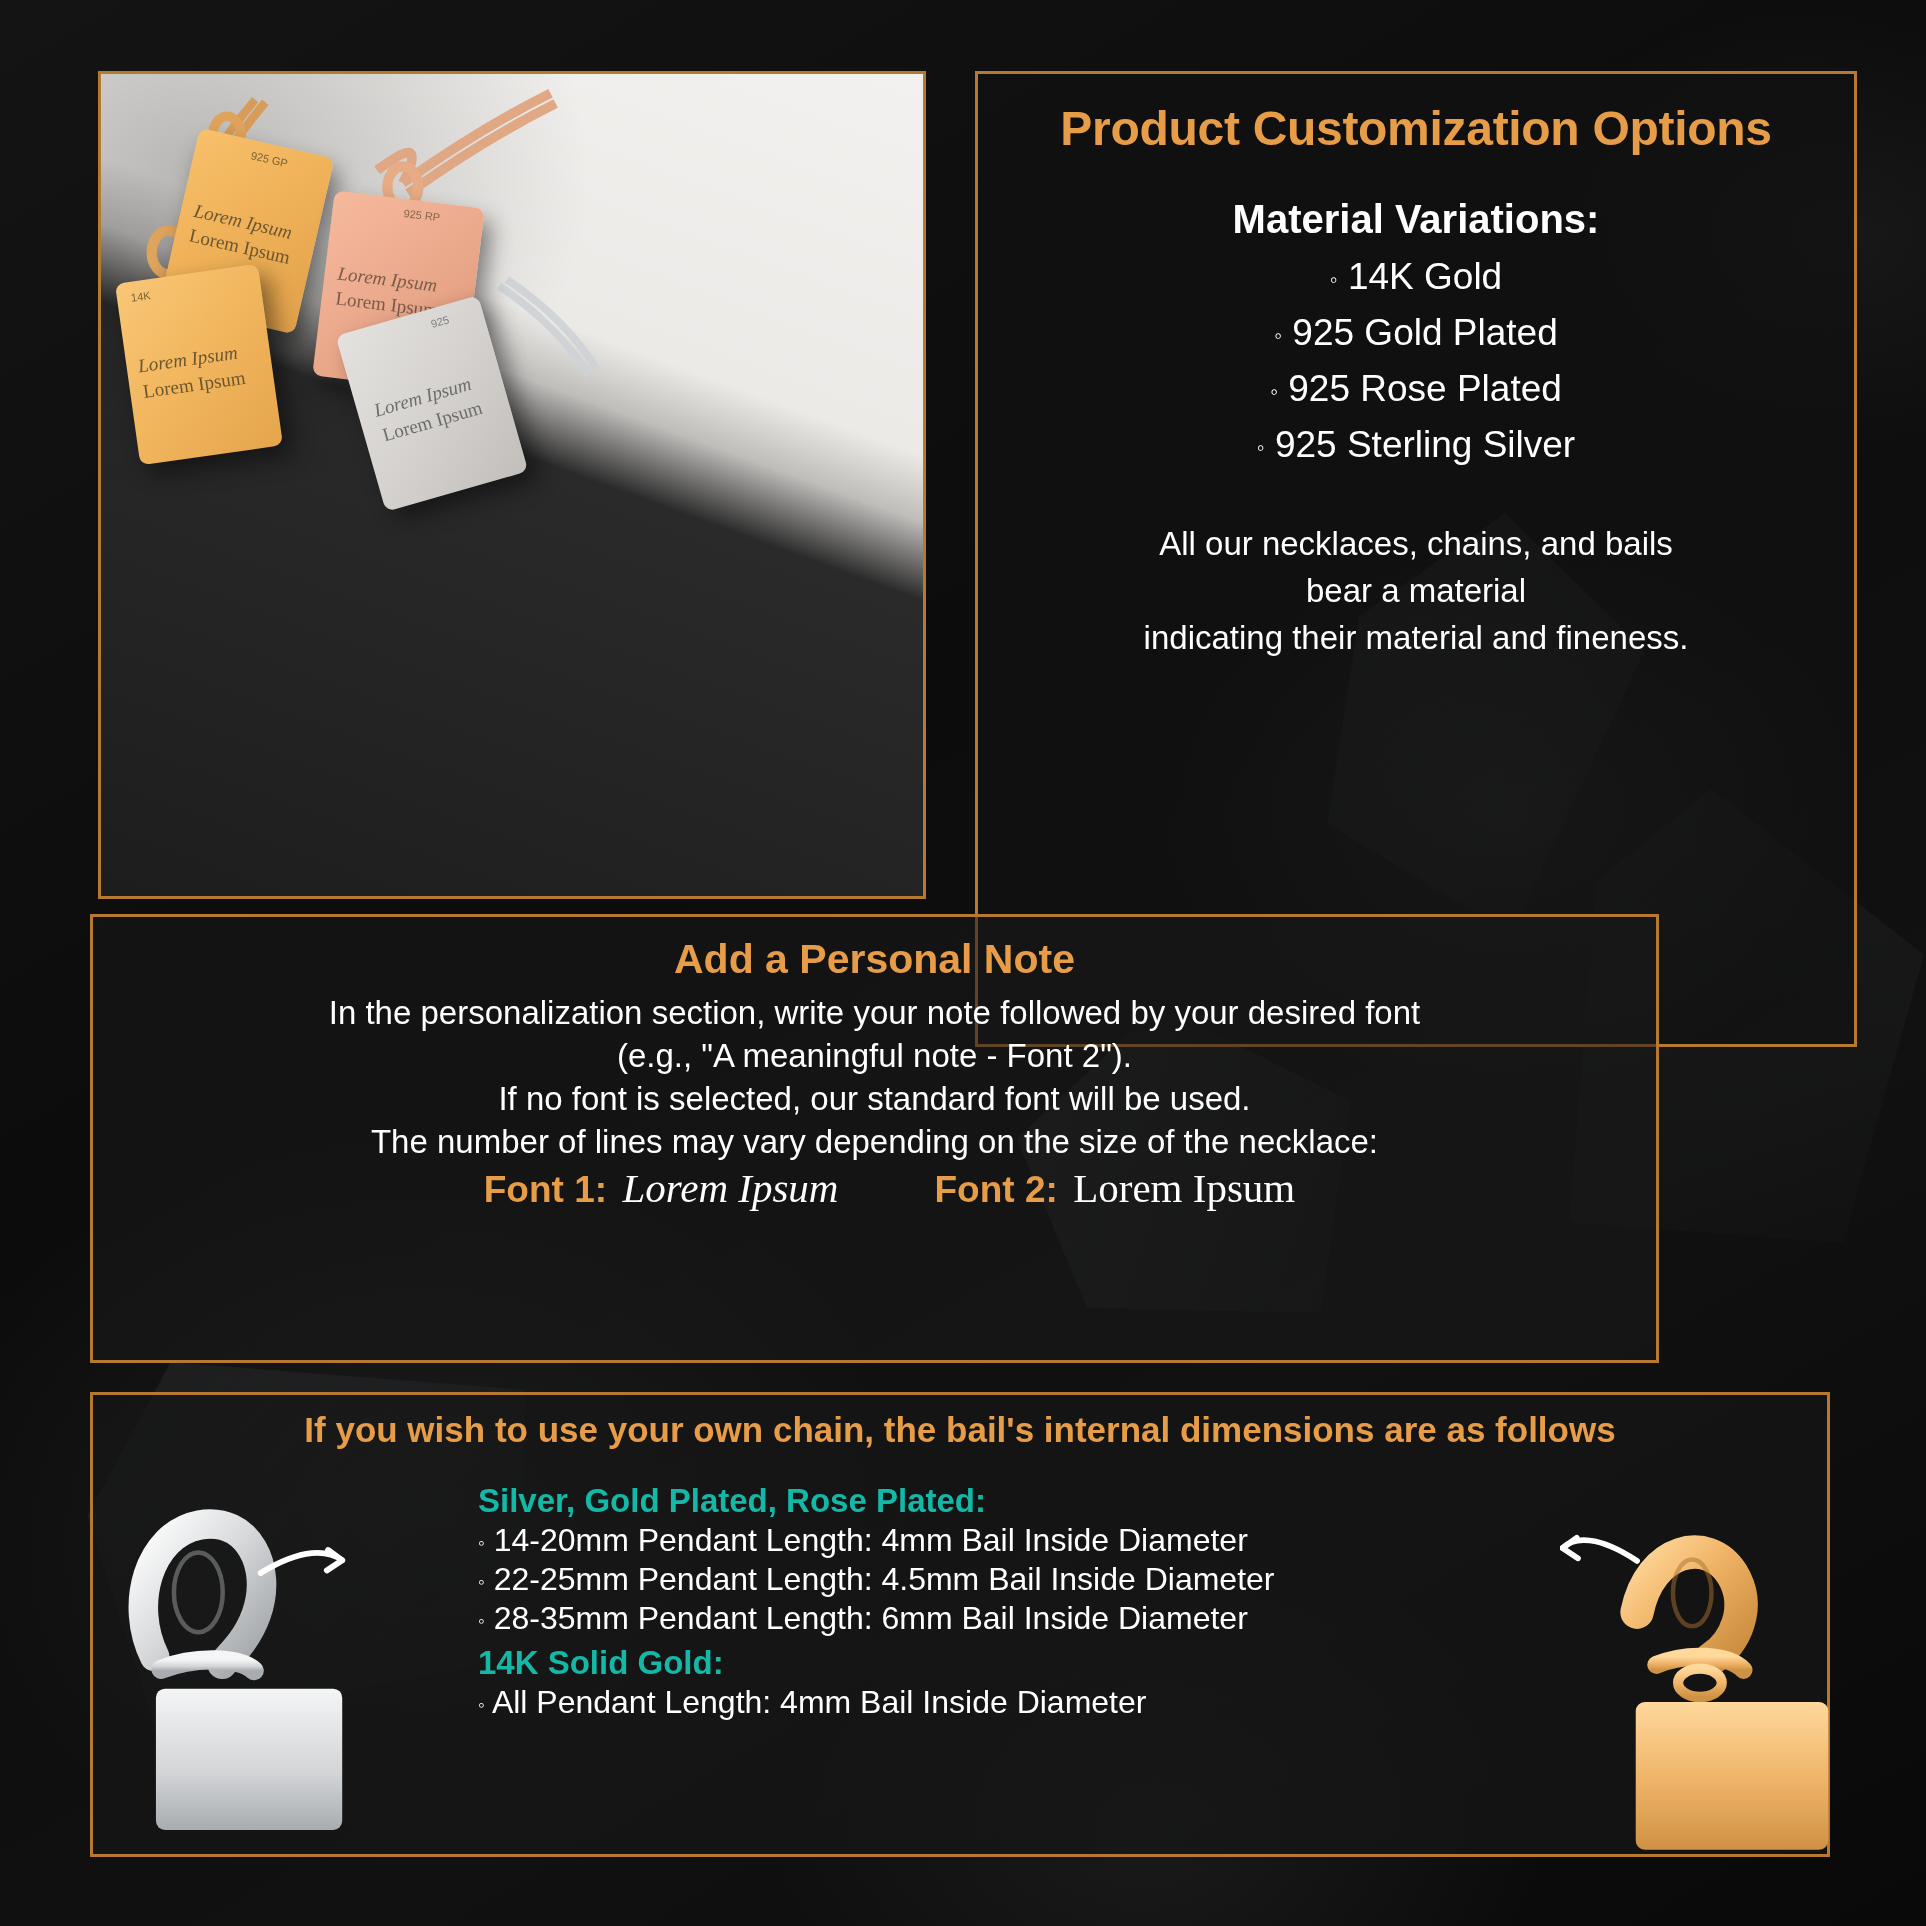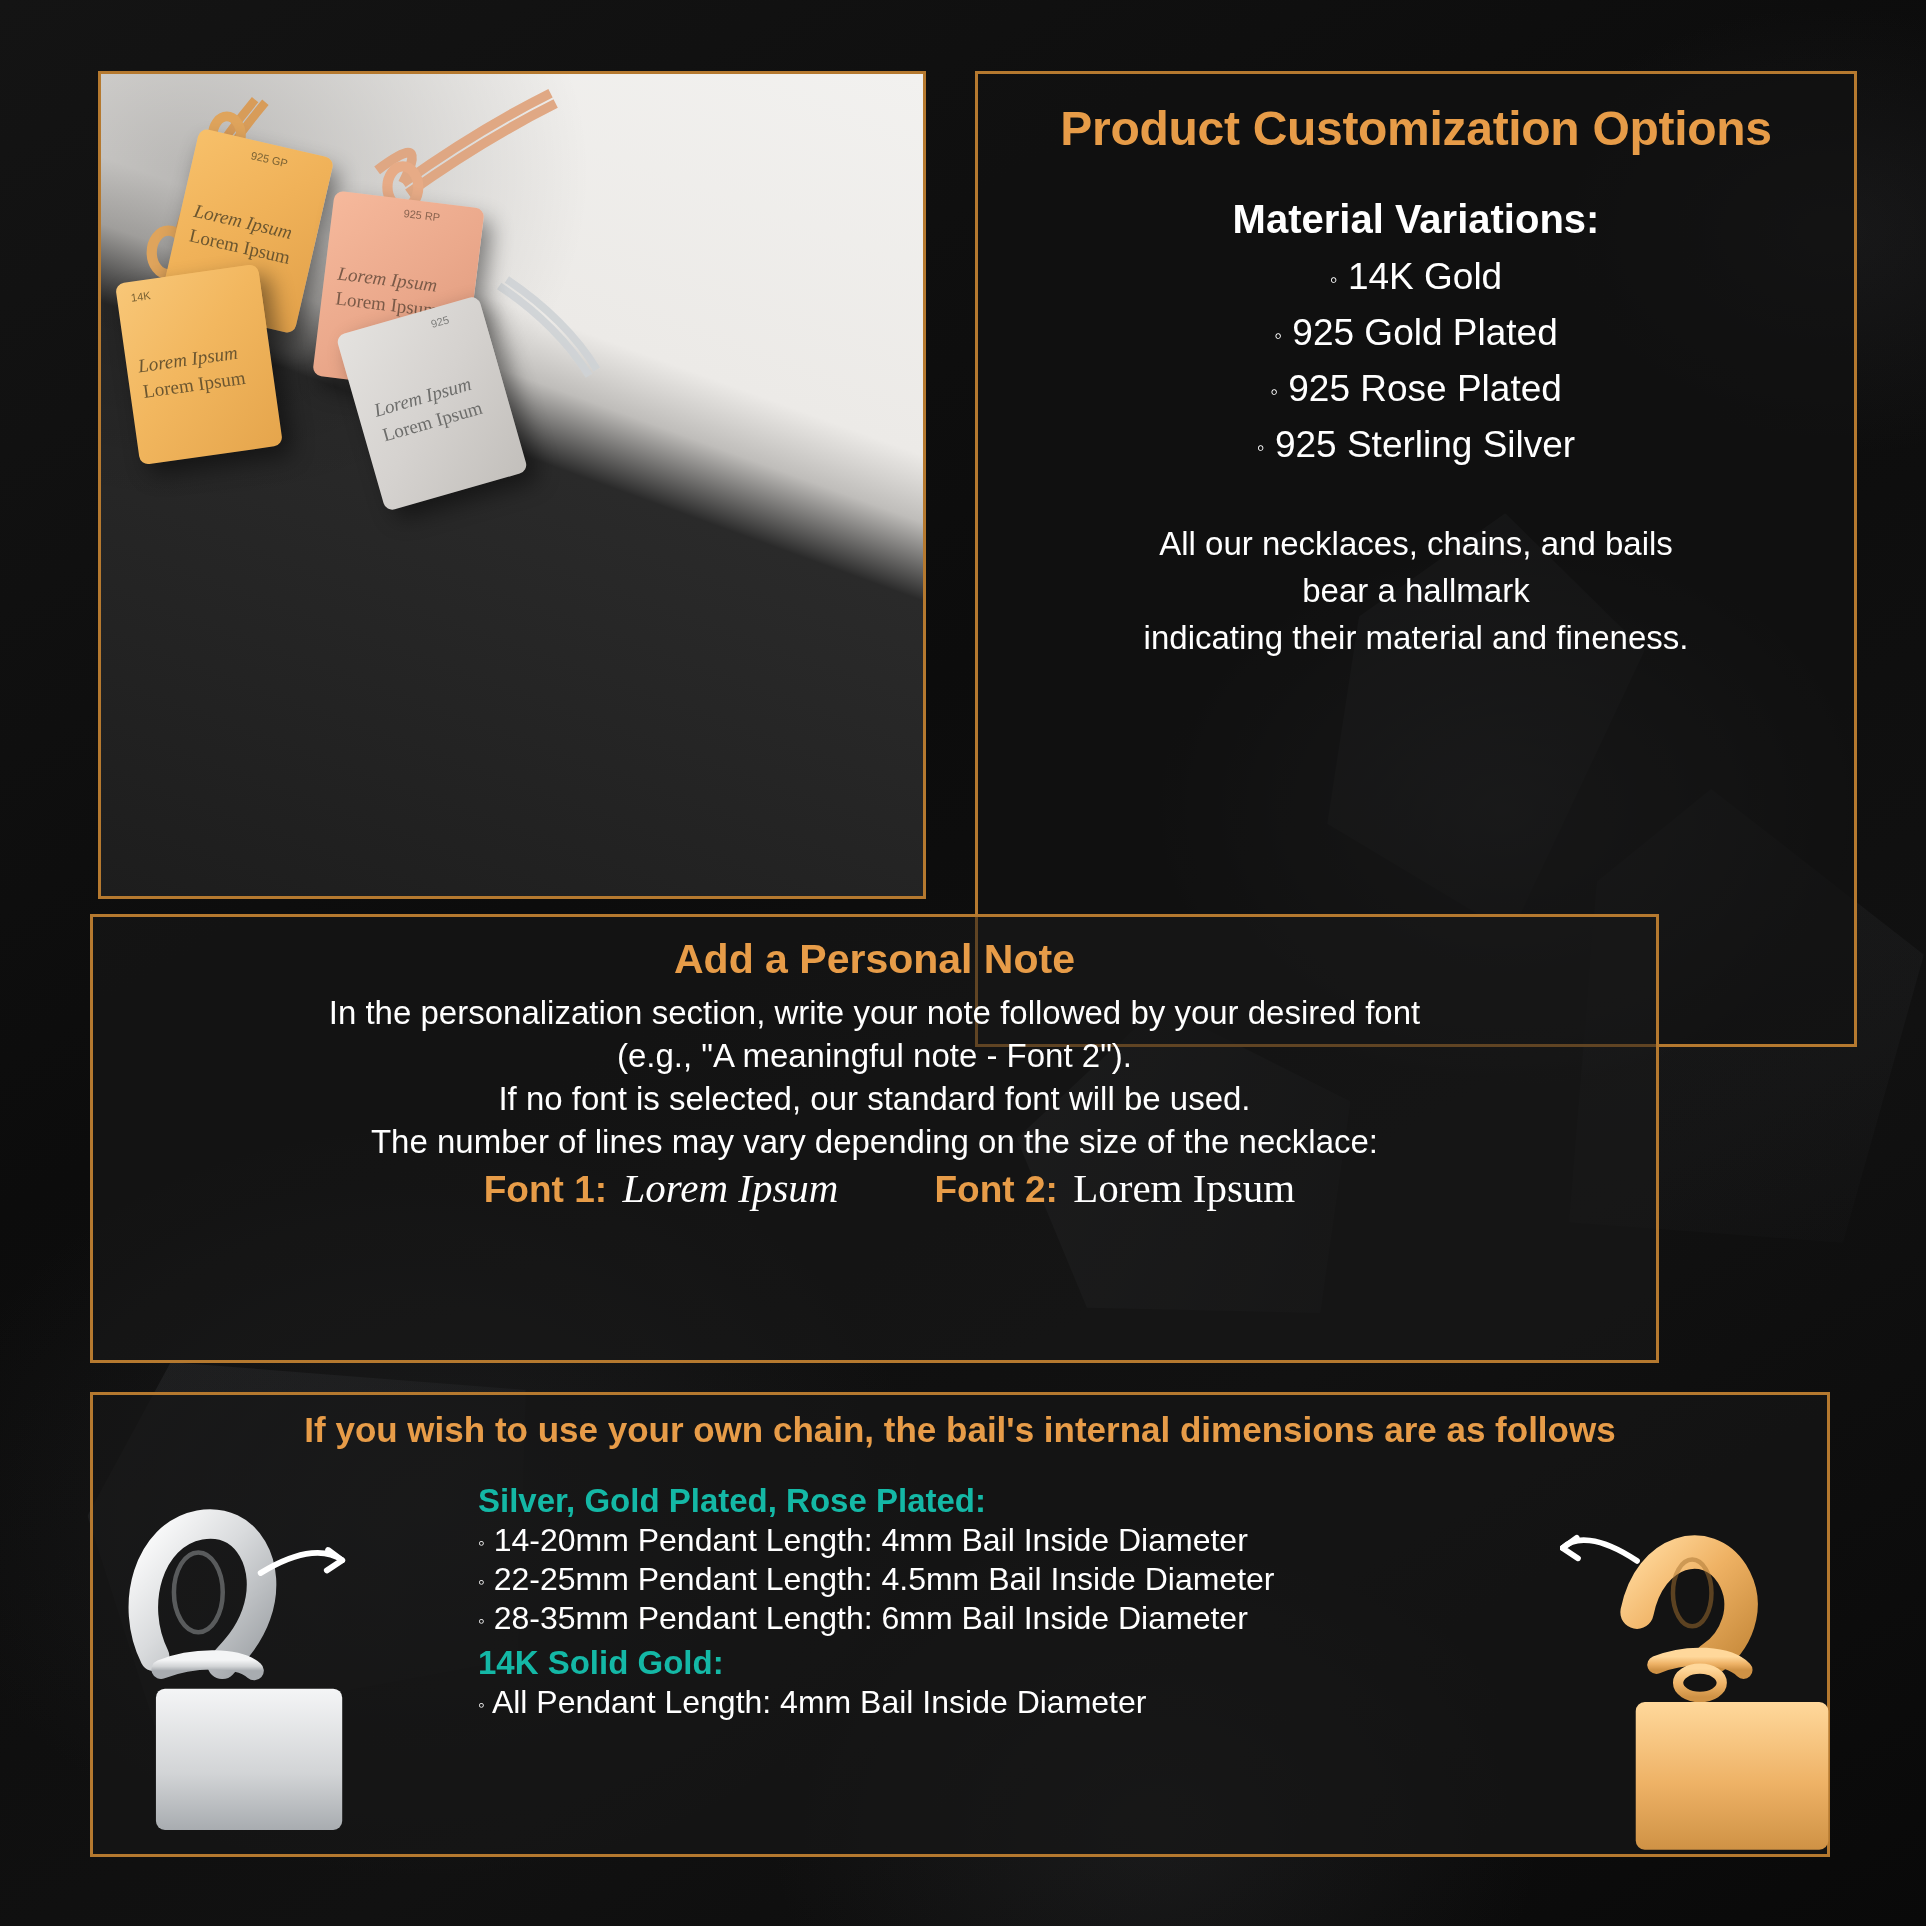--- a/index.html
+++ b/index.html
@@ -183,21 +183,21 @@
       <span class="bull">◦</span>
       <span>925 Rose Plated</span>
     </div>
     <div class="optItem">
       <span class="bull">◦</span>
       <span>925 Sterling Silver</span>
     </div>
 
     <div class="optNote">
       <div>All our necklaces, chains, and bails</div>
-      <div>bear a hallmark</div>
+      <div>bear a material</div>
       <div>indicating their material and fineness.</div>
     </div>
   </div>
 </div>
 
 <div class="panel" id="notePanel">
   <div class="title">Add a Personal Note</div>
   <div style="margin-top:9px;">
     <div class="noteLine">In the personalization section, write your note followed by your desired font</div>
     <div class="noteLine">(e.g., "A meaningful note - Font 2").</div>

